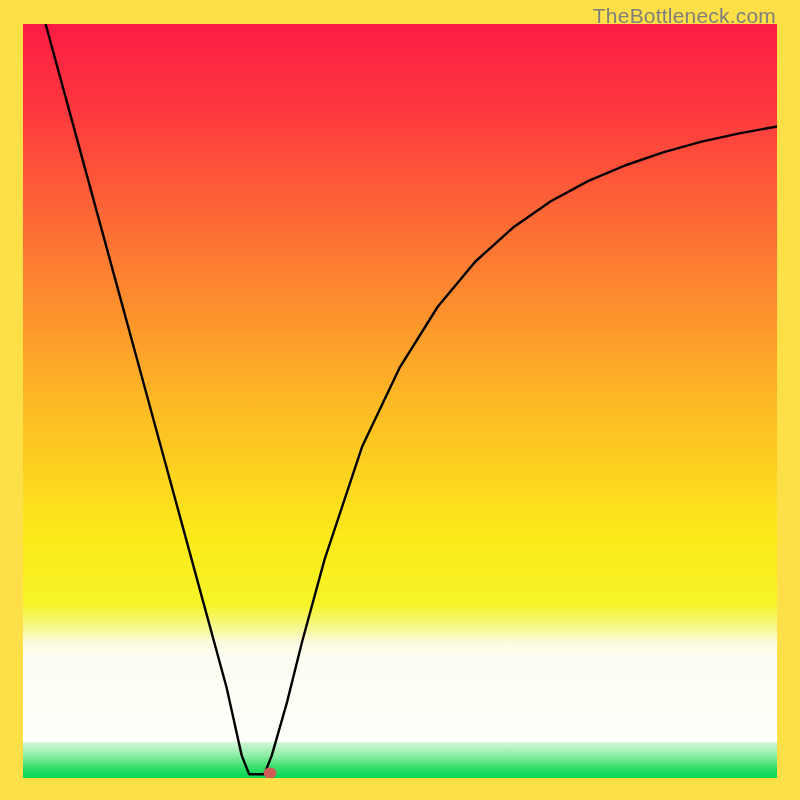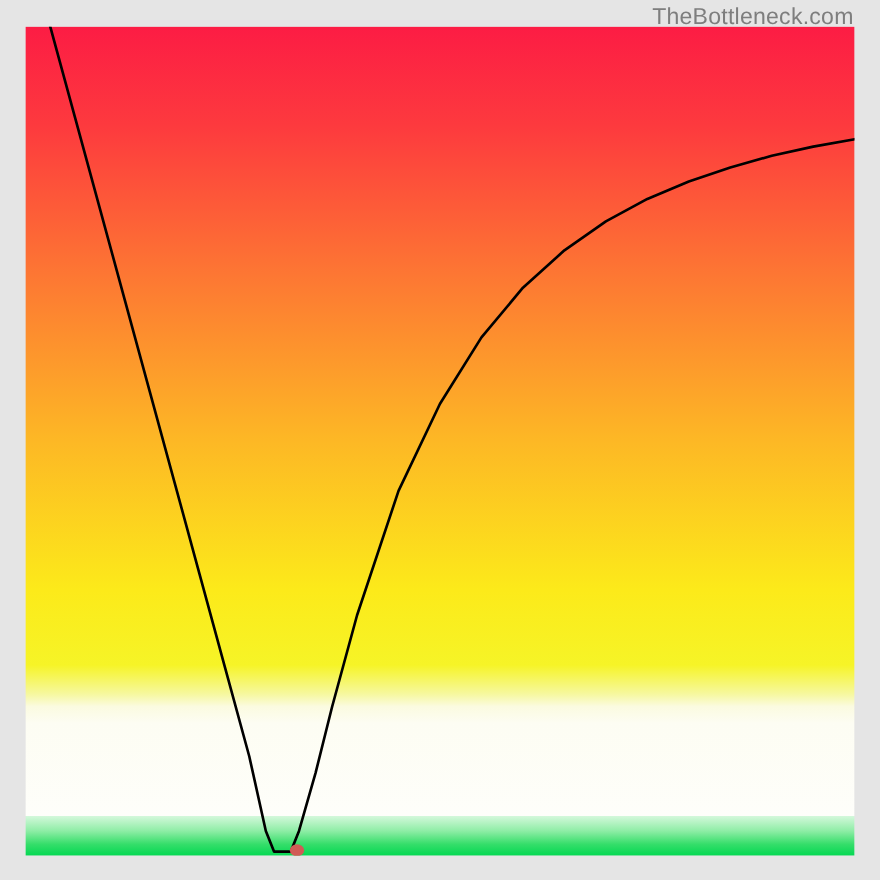--- a/index.html
+++ b/index.html
@@ -9,21 +9,21 @@
     height: 800px;
     background: #000;
     overflow: hidden;
   }
   .frame {
     position: absolute;
     left: 0;
     top: 0;
     width: 800px;
     height: 800px;
-    background: #e5e5e5;
+    background: #fde047;
   }
   .plot-area {
     position: absolute;
     left: 23px;
     top: 24px;
     width: 754px;
     height: 754px;
     overflow: hidden;
   }
   .gradient {

